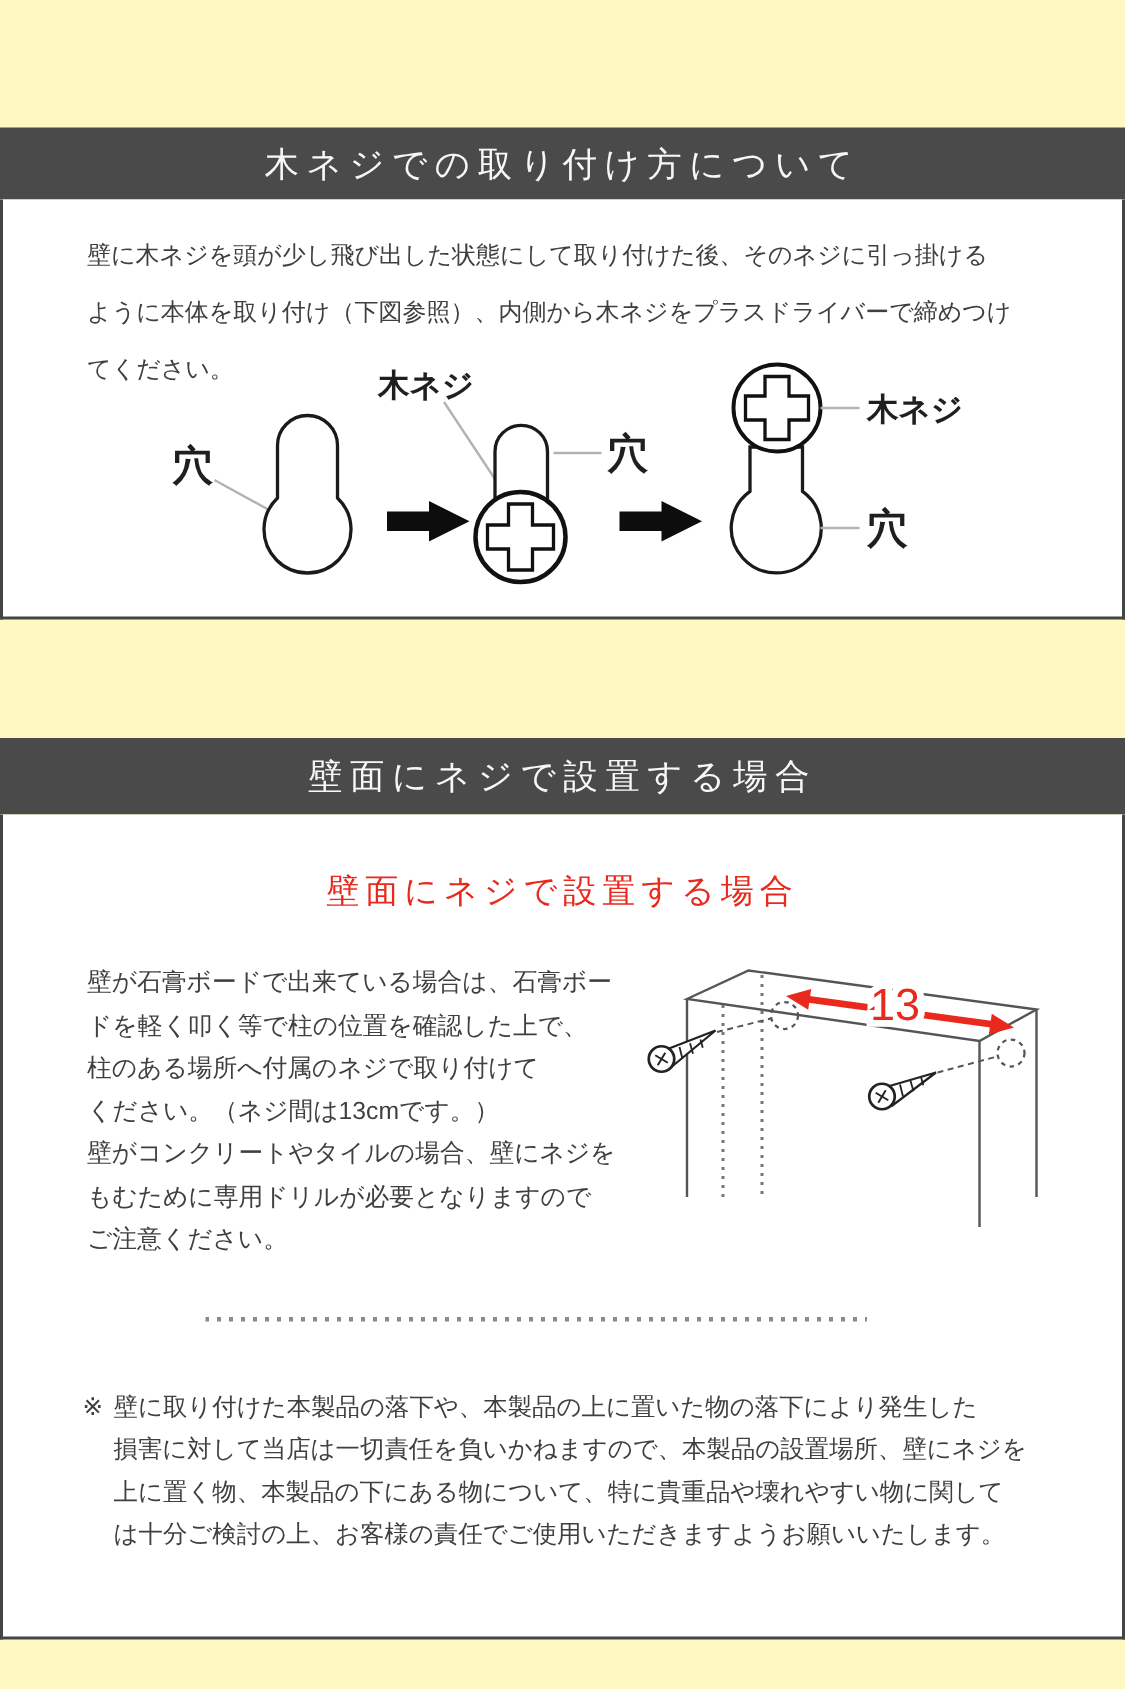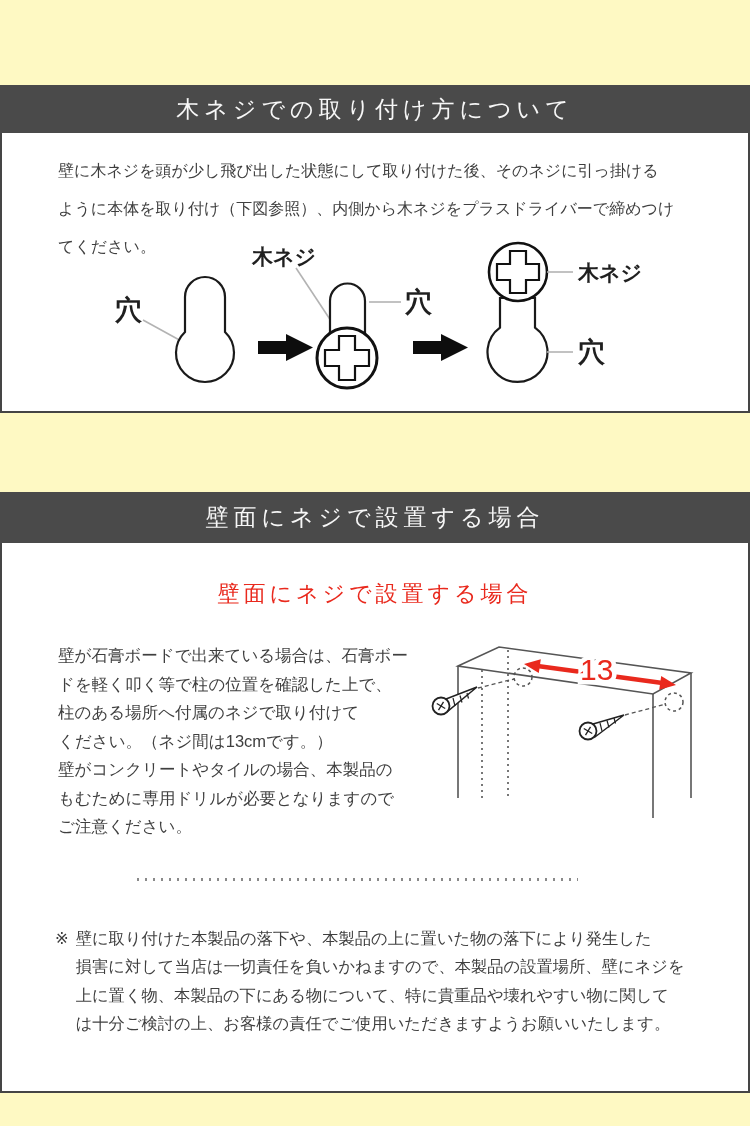--- a/index.html
+++ b/index.html
@@ -120,21 +120,21 @@
   </div>
 
   <div id="s2-box" class="body-box"></div>
 
   <div id="s2-title">壁面にネジで設置する場合</div>
 
   <div id="s2-para" class="para">壁が石膏ボードで出来ている場合は、石膏ボー
 ドを軽く叩く等で柱の位置を確認した上で、
 柱のある場所へ付属のネジで取り付けて
 ください。（ネジ間は13cmです。）
-壁がコンクリートやタイルの場合、本製品の
+壁がコンクリートやタイルの場合、壁にネジを
 もむために専用ドリルが必要となりますので
 ご注意ください。</div>
 
   <svg id="diagram2" width="330" height="182" viewBox="0 0 330 182" xmlns="http://www.w3.org/2000/svg">
 
     <g stroke="#555555" stroke-width="1.6" fill="none">
       <polygon points="38,30 79,11 271,37 233,58" fill="#ffffff"></polygon>
       <line x1="38" y1="30" x2="38" y2="162"></line>
       <line x1="233" y1="58" x2="233" y2="182"></line>
       <line x1="271" y1="37" x2="271" y2="162"></line>

